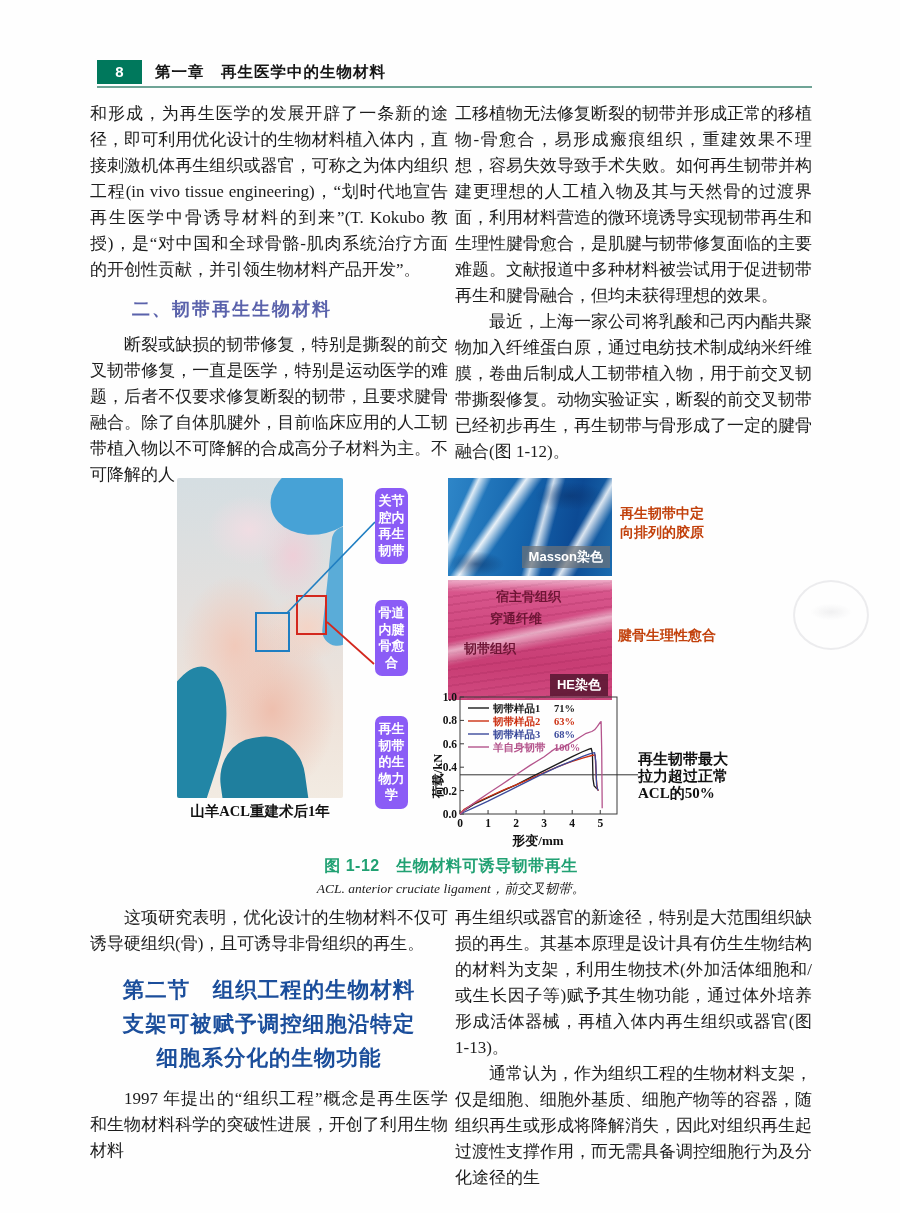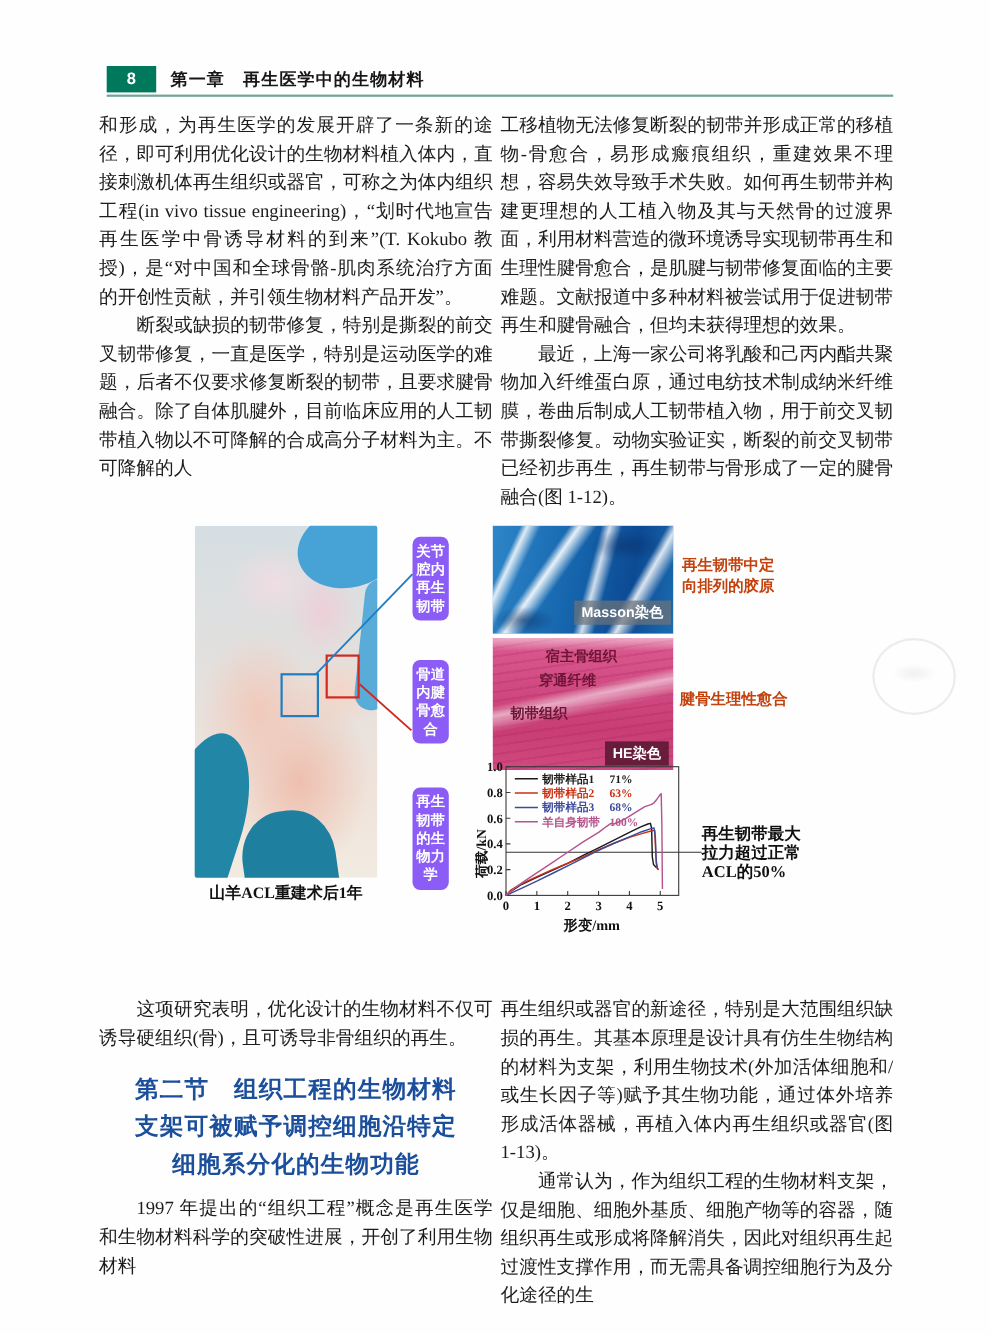--- a/index.html
+++ b/index.html
@@ -94,20 +94,21 @@
 
 <div class="page">
 
   <div class="header">
     <div class="page-num">8</div>
     <div class="chapter">第一章　再生医学中的生物材料</div>
   </div>
 
   <div class="block lt bt">
     <p>和形成，为再生医学的发展开辟了一条新的途径，即可利用优化设计的生物材料植入体内，直接刺激机体再生组织或器官，可称之为体内组织工程(in vivo tissue engineering)，“划时代地宣告再生医学中骨诱导材料的到来”(T. Kokubo 教授)，是“对中国和全球骨骼-肌肉系统治疗方面的开创性贡献，并引领生物材料产品开发”。</p>
+    <div class="h-lig">二、韧带再生生物材料</div>
     <p class="ind">断裂或缺损的韧带修复，特别是撕裂的前交叉韧带修复，一直是医学，特别是运动医学的难题，后者不仅要求修复断裂的韧带，且要求腱骨融合。除了自体肌腱外，目前临床应用的人工韧带植入物以不可降解的合成高分子材料为主。不可降解的人</p>
   </div>
 
   <div class="block rt bt">
     <p>工移植物无法修复断裂的韧带并形成正常的移植物-骨愈合，易形成瘢痕组织，重建效果不理想，容易失效导致手术失败。如何再生韧带并构建更理想的人工植入物及其与天然骨的过渡界面，利用材料营造的微环境诱导实现韧带再生和生理性腱骨愈合，是肌腱与韧带修复面临的主要难题。文献报道中多种材料被尝试用于促进韧带再生和腱骨融合，但均未获得理想的效果。</p>
     <p class="ind">最近，上海一家公司将乳酸和己丙内酯共聚物加入纤维蛋白原，通过电纺技术制成纳米纤维膜，卷曲后制成人工韧带植入物，用于前交叉韧带撕裂修复。动物实验证实，断裂的前交叉韧带已经初步再生，再生韧带与骨形成了一定的腱骨融合(图 1-12)。</p>
   </div>
 
   <div class="figure">
 
@@ -187,20 +188,24 @@
         <text x="61" y="60.5" font-size="10.5" font-weight="bold" fill="#b4548c">羊自身韧带</text>
         <text x="122" y="60.5" font-size="10.5" font-weight="bold" fill="#b4548c">100%</text>
         <text x="106" y="155" text-anchor="middle" font-size="13" font-weight="bold" fill="#111">形变/mm</text>
         <text transform="translate(10,86) rotate(-90)" text-anchor="middle" font-size="12.5" font-weight="bold" fill="#111">荷载/kN</text>
       </svg>
     <div class="chart-note">再生韧带最大拉力超过正常ACL的50%</div>
 
     <div class="watermark"></div>
   </div>
 
+  <div class="caption">
+    <div class="cap-title">图 1-12　生物材料可诱导韧带再生</div>
+    <div class="cap-sub">ACL. anterior cruciate ligament，前交叉韧带。</div>
+  </div>
 
   <div class="block lb bt">
     <p class="ind">这项研究表明，优化设计的生物材料不仅可诱导硬组织(骨)，且可诱导非骨组织的再生。</p>
     <div class="h-sec">
       <div>第二节　组织工程的生物材料</div>
       <div>支架可被赋予调控细胞沿特定</div>
       <div>细胞系分化的生物功能</div>
     </div>
     <p class="ind">1997 年提出的“组织工程”概念是再生医学和生物材料科学的突破性进展，开创了利用生物材料</p>
   </div>

